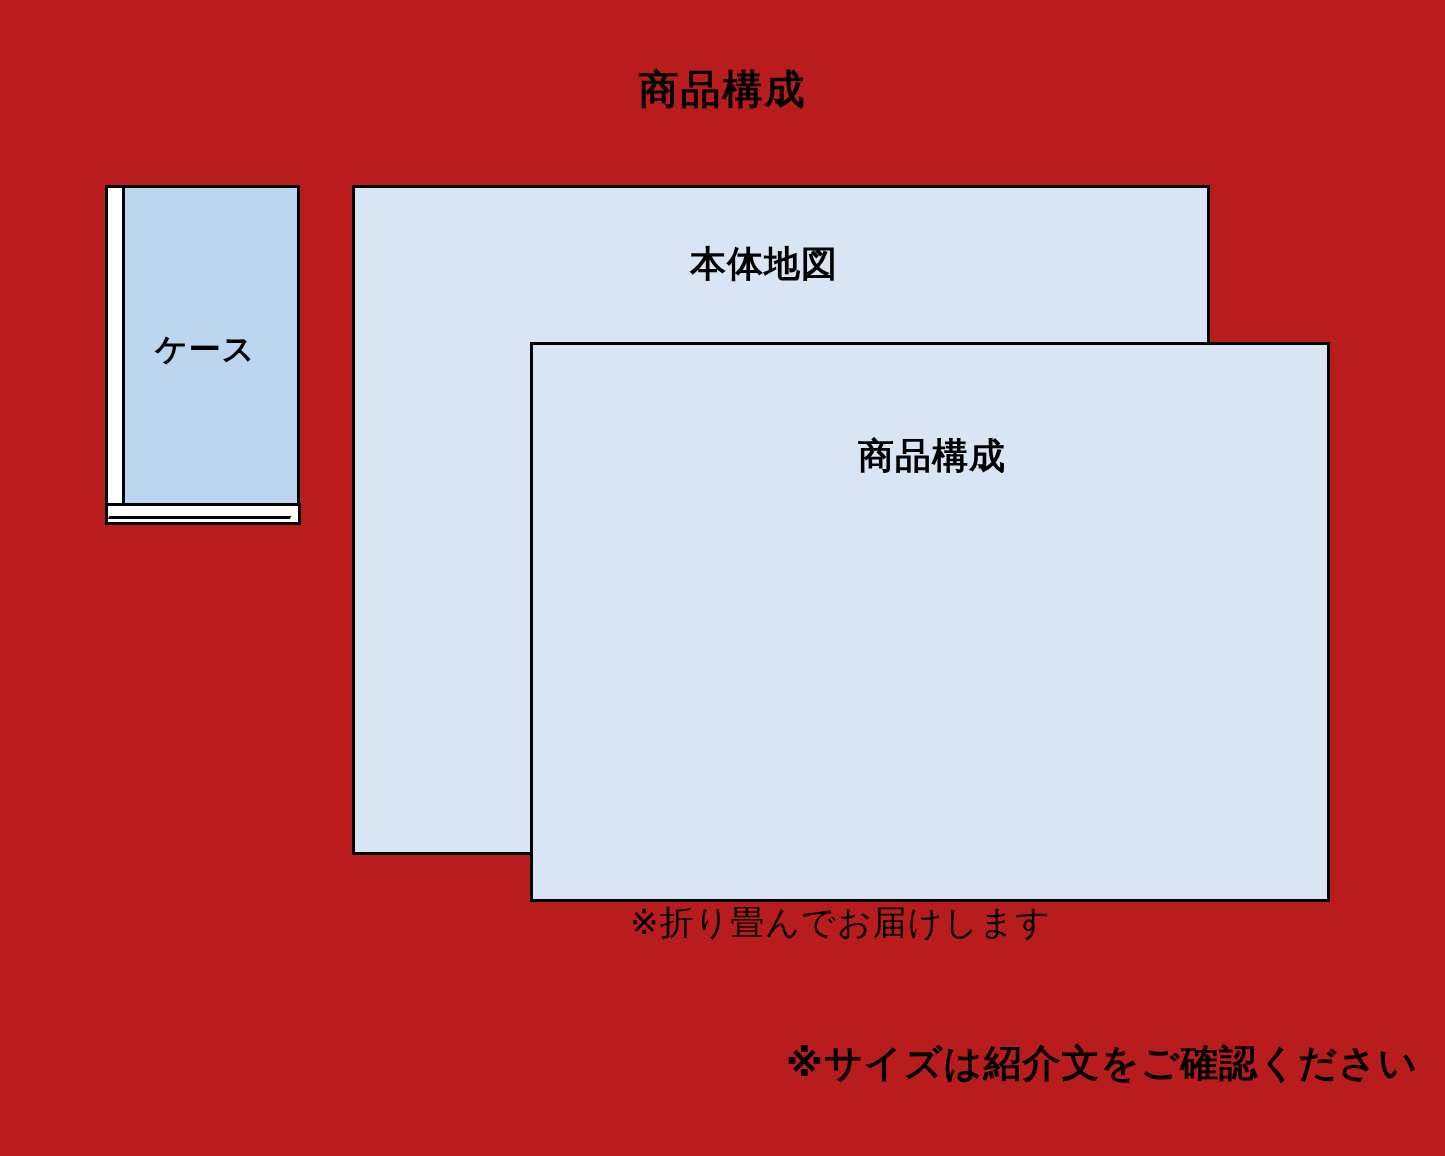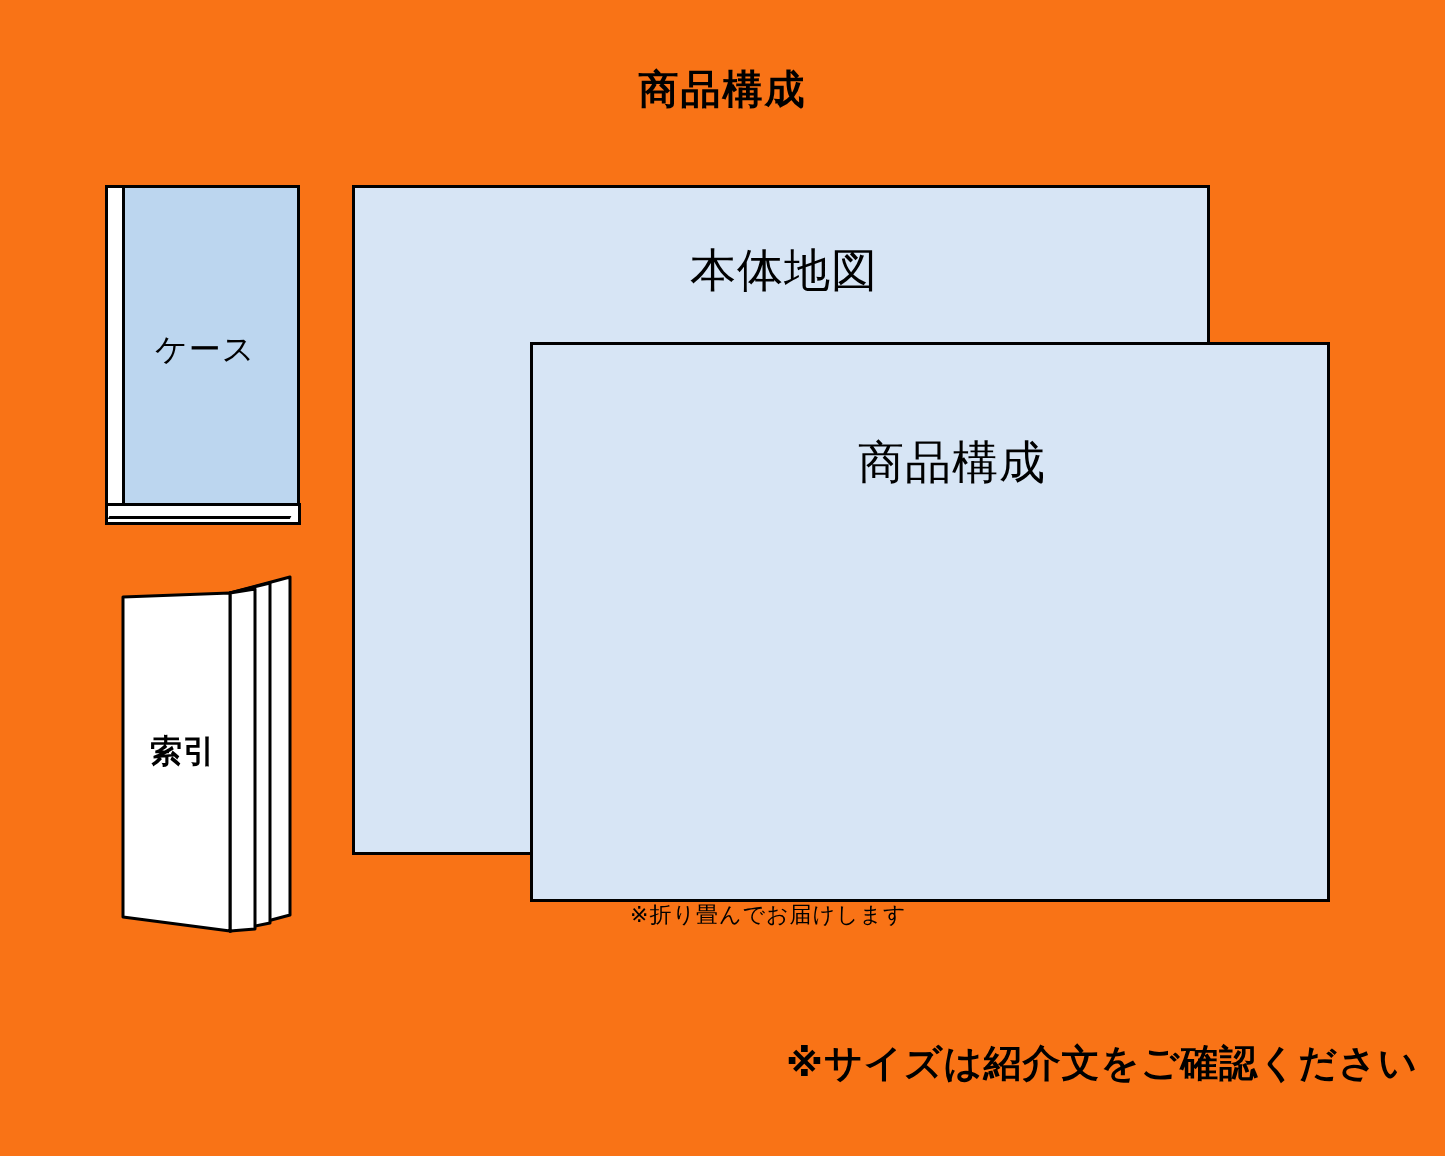--- a/index.html
+++ b/index.html
@@ -8,21 +8,21 @@
     background: #ffffff;
   }
   body {
     font-family: "DejaVu Sans", "Liberation Sans", sans-serif;
     color: #000000;
   }
   #canvas {
     position: relative;
     width: 1445px;
     height: 1156px;
-    background: #f97316;
+    background: #b91c1c;
     overflow: hidden;
   }
 
   
   .title {
     position: absolute;
     left: 0;
     top: 62px;
     width: 1445px;
     text-align: center;
@@ -35,22 +35,22 @@
   .shape {
     position: absolute;
     box-sizing: border-box;
   }
   .sheet {
     background: #d7e5f5;
     border: 3px solid #000000;
   }
   .label {
     position: absolute;
-    font-size: 46px;
-    font-weight: normal;
+    font-size: 36px;
+    font-weight: bold;
     white-space: nowrap;
     letter-spacing: 1px;
   }
 
   
   #case-group {
     position: absolute;
     left: 105px;
     top: 185px;
     width: 210px;
@@ -95,21 +95,21 @@
     height: 12px;
     background: #ffffff;
     border-bottom: 3px solid #000000;
     box-sizing: border-box;
     transform: skewX(-28deg);
   }
   #case-label {
     left: 50px;
     top: 143px;
     font-size: 32px;
-    font-weight: normal;
+    font-weight: bold;
     z-index: 5;
   }
 
   
   #index-group {
     position: absolute;
     left: 105px;
     top: 575px;
     width: 215px;
     height: 365px;
@@ -148,21 +148,21 @@
     left: 858px;
     top: 432px;
     z-index: 4;
   }
 
   
   #fold-note {
     position: absolute;
     left: 630px;
     top: 900px;
-    font-size: 22px;
+    font-size: 34px;
     letter-spacing: 1px;
     z-index: 5;
   }
   #size-note {
     position: absolute;
     left: 786px;
     top: 1038px;
     font-size: 38px;
     font-weight: bold;
     letter-spacing: 1px;
@@ -178,33 +178,20 @@
   <div class="title">商品構成</div>
 
   <div id="case-group">
     <div id="case-spine"></div>
     <div id="case-front"></div>
     <div id="case-bottom"></div>
     <div id="case-bottom-inner"></div>
     <div class="label" id="case-label">ケース</div>
   </div>
 
-  <div id="index-group">
-    <svg width="215" height="365" viewBox="0 0 215 365">
-
-      <polygon points="125,18 185,2 185,340 125,356" fill="#ffffff" stroke="#000000" stroke-width="3" stroke-linejoin="round"></polygon>
-
-      <polygon points="125,18 165,8 165,348 125,356" fill="#ffffff" stroke="#000000" stroke-width="3" stroke-linejoin="round"></polygon>
-
-      <polygon points="125,18 150,14 150,354 125,356" fill="#ffffff" stroke="#000000" stroke-width="3" stroke-linejoin="round"></polygon>
-
-      <polygon points="18,22 125,18 125,356 18,342" fill="#ffffff" stroke="#000000" stroke-width="3" stroke-linejoin="round"></polygon>
-    </svg>
-    <div class="label" id="index-label">索引</div>
-  </div>
 
   <div class="shape sheet" id="main-map"></div>
   <div class="label" id="main-map-label">本体地図</div>
 
   <div class="shape sheet" id="appendix-map"></div>
   <div class="label" id="appendix-map-label">商品構成</div>
 
   <div id="fold-note">※折り畳んでお届けします</div>
   <div id="size-note">※サイズは紹介文をご確認ください</div>
 

